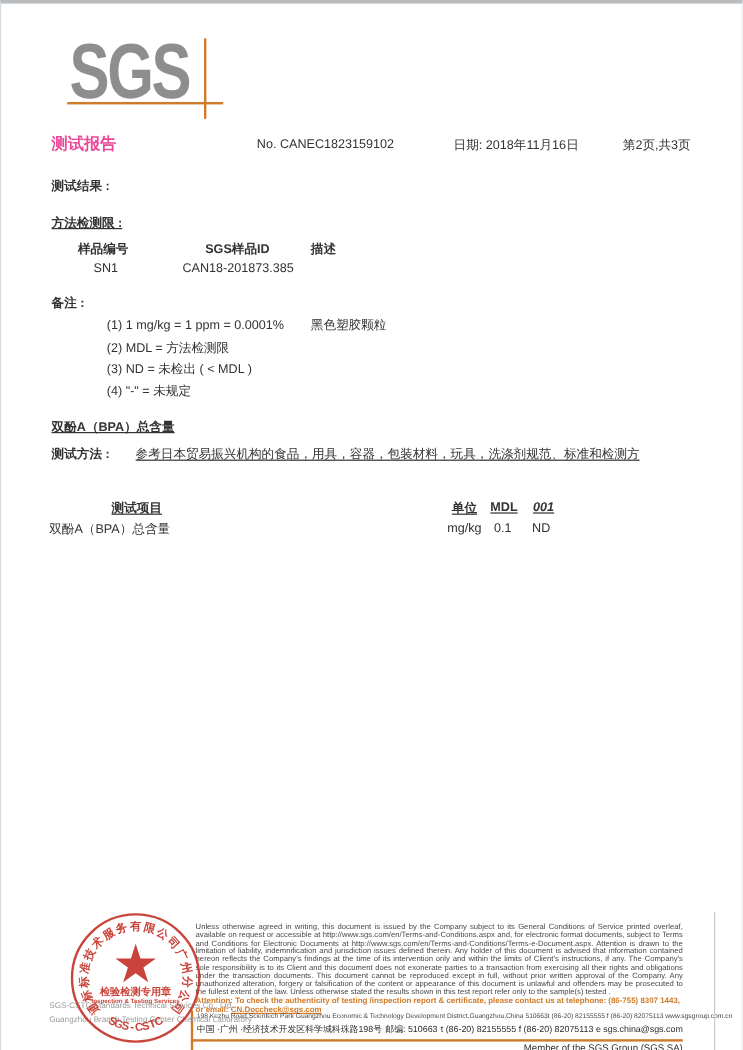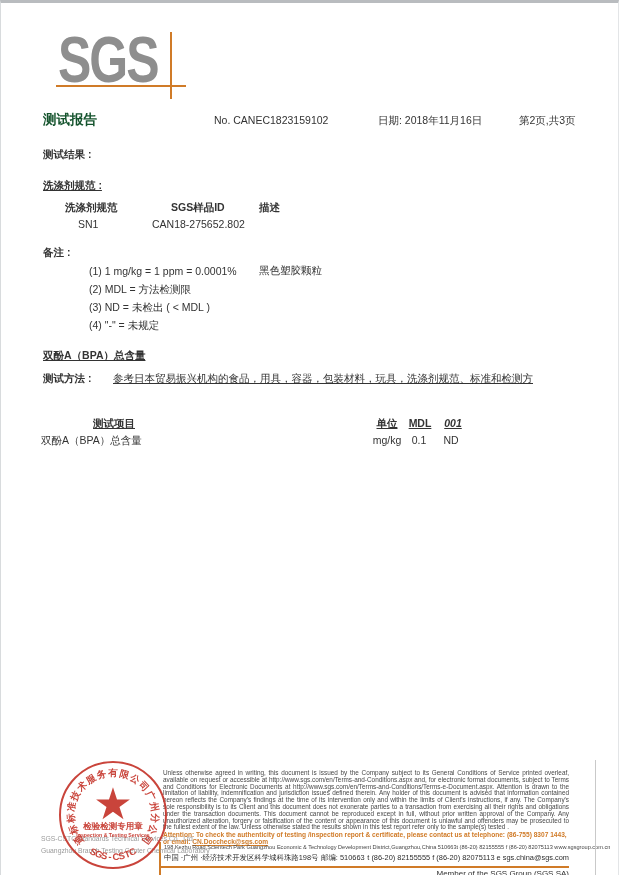--- a/index.html
+++ b/index.html
@@ -21,21 +21,21 @@
   .i{font-style:italic;}
   .ctr{transform:translateX(-50%);}
 
   
   .logo-text{position:absolute;left:57px;top:24px;font-size:50px;font-weight:bold;
     color:var(--logo-gray);letter-spacing:-2px;line-height:1;transform:scaleY(1.3);transform-origin:top left;}
   .logo-hline{position:absolute;left:55px;top:82px;width:130px;height:2px;background:var(--orange);}
   .logo-vline{position:absolute;left:169px;top:29px;width:2px;height:67px;background:var(--orange);}
 
   
-  .doc-title{left:42px;top:108px;font-size:13.5px;font-weight:bold;color:#14532d;}
+  .doc-title{left:42px;top:108px;font-size:13.5px;font-weight:bold;color:#ec4899;}
   .report-no{left:213px;top:111px;}
   .report-date{left:377px;top:111px;}
   .report-pageno{left:518px;top:111px;}
 
   
   .results-label{left:42px;top:145px;}
   .sample-desc-label{left:42px;top:176px;}
   .sh0{left:64px;top:198px;} .sh1{left:170px;top:198px;} .sh2{left:258px;top:198px;}
   .sr0{left:77px;top:215px;} .sr1{left:151px;top:215px;} .sr2{left:258px;top:215px;margin-top:46px;}
   .notes-label{left:42px;top:243px;text-align:right;}
@@ -88,27 +88,27 @@
   <div class="logo-text">SGS</div>
   <div class="logo-hline"></div>
   <div class="logo-vline"></div>
 
   <div class="t doc-title">测试报告</div>
   <div class="t report-no">No. CANEC1823159102</div>
   <div class="t report-date">日期: 2018年11月16日</div>
   <div class="t report-pageno">第2页,共3页</div>
 
   <div class="t b results-label">测试结果 :</div>
-  <div class="t b u sample-desc-label">洗涤剂规范 :</div>
+  <div class="t b u sample-desc-label">方法检测限 :</div>
 
-  <div class="t b sh0">洗涤剂规范</div>
+  <div class="t b sh0">样品编号</div>
   <div class="t b sh1">SGS样品ID</div>
   <div class="t b sh2">描述</div>
   <div class="t sr0">SN1</div>
-  <div class="t sr1">CAN18-275652.802</div>
+  <div class="t sr1">CAN18-201873.385</div>
   <div class="t sr2">黑色塑胶颗粒</div>
 
   <div class="t b notes-label">备注 :</div>
   <div class="t note0">(1) 1 mg/kg = 1 ppm = 0.0001%</div>
   <div class="t note1">(2) MDL = 方法检测限</div>
   <div class="t note2">(3) ND = 未检出 ( &lt; MDL )</div>
   <div class="t note3">(4) "-" = 未规定</div>
 
   <div class="t b u bpa-title">双酚A（BPA）总含量</div>
   <div class="t b method-label">测试方法 :</div>

